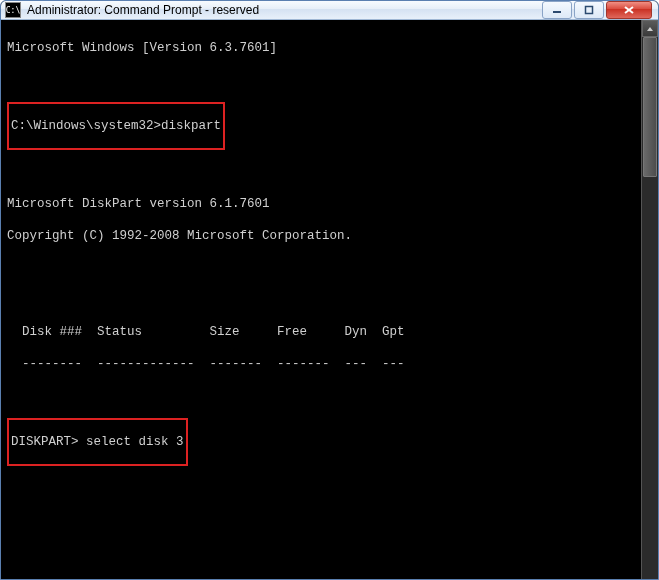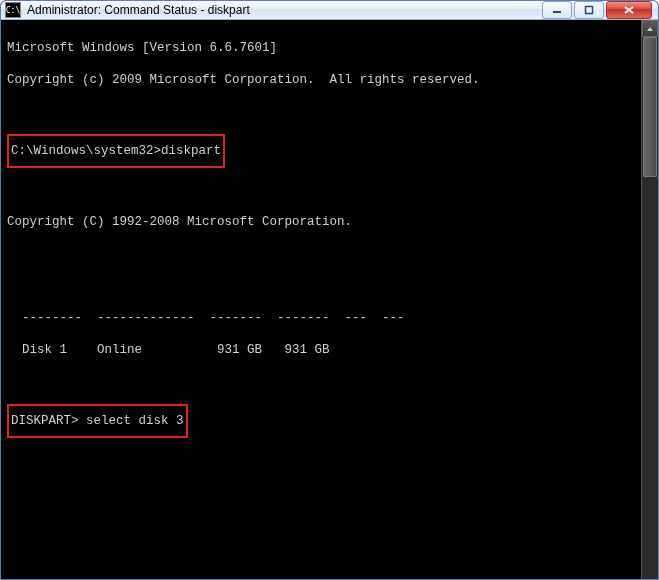--- a/index.html
+++ b/index.html
@@ -104,36 +104,36 @@
     right: 1px;
     height: 140px;
     background: linear-gradient(to right, #6a6a6a, #4d4d4d);
     border: 1px solid #777;
     border-radius: 1px;
     cursor: pointer;
   }
   .hl {
     border: 2px solid #d22;
     display: inline-block;
-    padding: 7px 2px;
+    padding: 14px 2px;
     margin: -2px 0;
   }
   .row { display: block; }
   .blank { height: 16px; }
 </style>
 </head>
 <body>
 
 <div class="window">
 
   <div class="titlebar">
     <div class="app-icon">
       <span>C:\</span>
     </div>
-    <div class="title-text">Administrator: Command Status - diskpart</div>
+    <div class="title-text">Administrator: Command Prompt - reserved</div>
     <div class="win-buttons">
       <div class="win-btn">
         <svg width="10" height="10">
             <line x1="1" y1="7" x2="9" y2="7" stroke="#2b4a6f" stroke-width="2"></line>
           </svg>
       </div>
       <div class="win-btn">
         <svg width="10" height="10">
             <rect x="1.5" y="1.5" width="7" height="7" fill="none" stroke="#2b4a6f" stroke-width="1.5"></rect>
           </svg>
@@ -142,30 +142,30 @@
         <svg width="12" height="10">
           <line x1="2" y1="2" x2="10" y2="8" stroke="#fff" stroke-width="2"></line>
           <line x1="10" y1="2" x2="2" y2="8" stroke="#fff" stroke-width="2"></line>
         </svg>
       </div>
     </div>
   </div>
 
   <div class="console-wrap">
     <div class="console">
-<span class="row">Microsoft Windows [Version 6.6.7601]</span>
-<span class="row">Copyright (c) 2009 Microsoft Corporation.  All rights reserved.</span>
+<span class="row">Microsoft Windows [Version 6.3.7601]</span>
 <div class="blank"></div>
 <span class="row"><span class="hl"><span>C:\Windows\system32&gt;</span><span>diskpart</span></span></span>
 <div class="blank"></div>
+<span class="row">Microsoft DiskPart version 6.1.7601</span>
 <span class="row">Copyright (C) 1992-2008 Microsoft Corporation.</span>
 <div class="blank"></div>
 <div class="blank"></div>
+<span class="row">  Disk ###  Status         Size     Free     Dyn  Gpt</span>
 <span class="row">  --------  -------------  -------  -------  ---  ---</span>
-<span class="row">  Disk 1    Online          931 GB   931 GB</span>
 <div class="blank"></div>
 <span class="row"><span class="hl"><span>DISKPART&gt;</span> <span>select disk 3</span></span></span>
 
 
 
 
 
 
 
 

